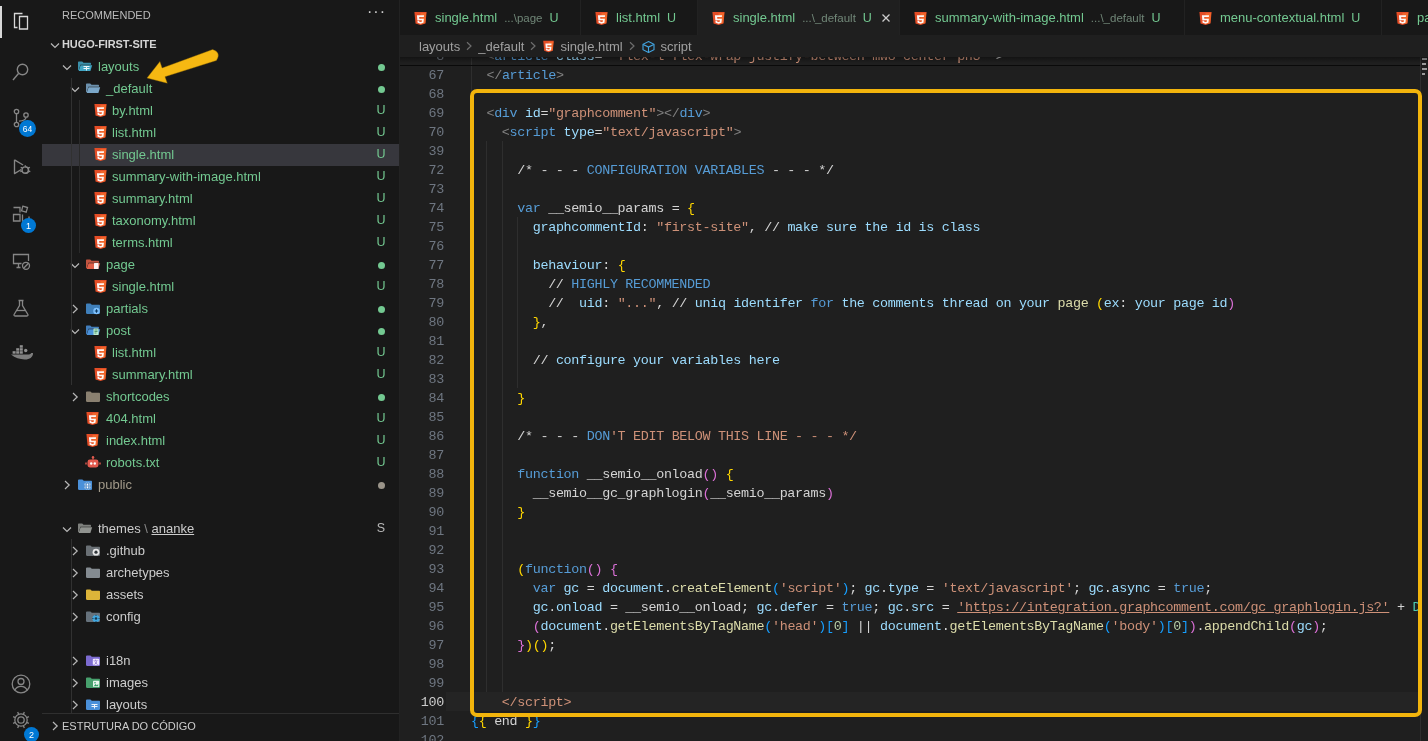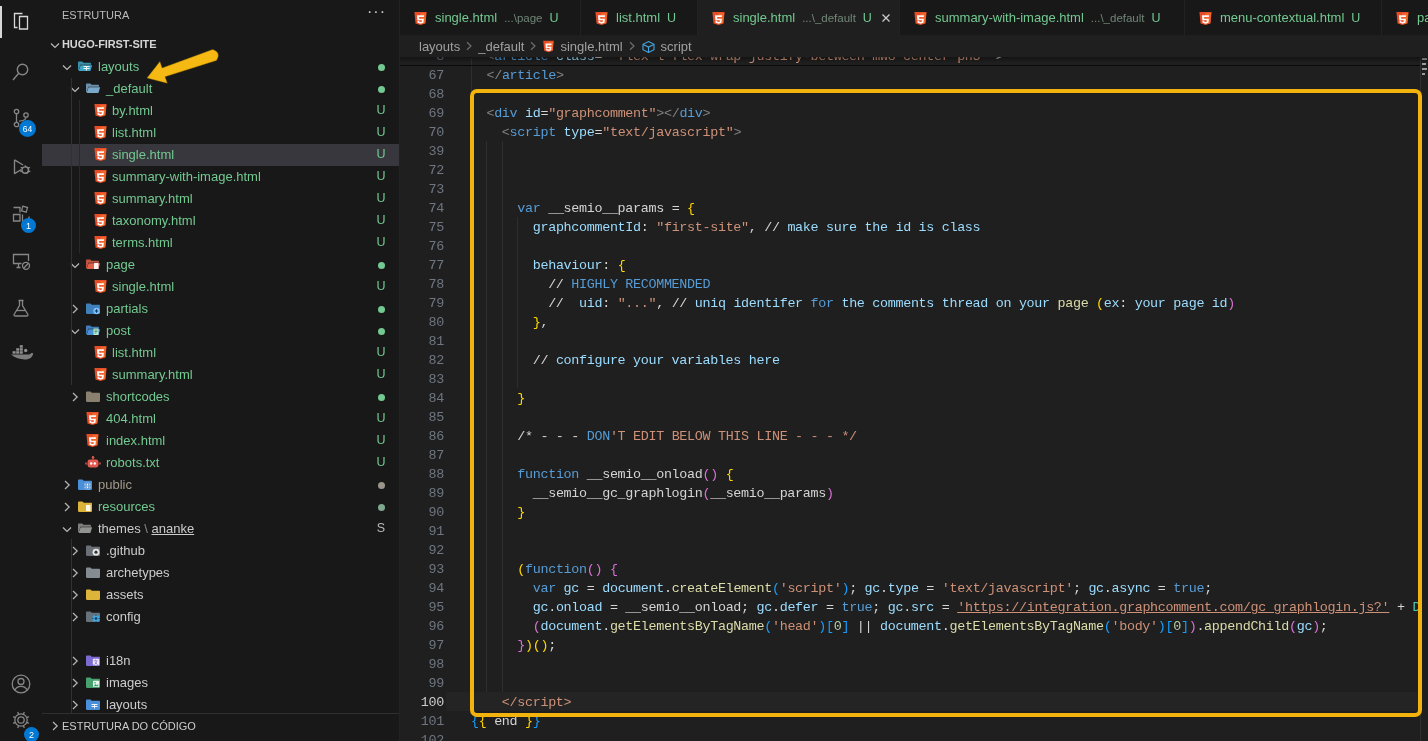--- a/index.html
+++ b/index.html
@@ -140,21 +140,21 @@
             <circle cx="12" cy="12" r="6.2"></circle>
           </g>
         </svg></div>
 <div id="active-ind"></div>
 <div class="badge" style="left:19px;top:120px;width:17px;height:17px;font-size:8.5px">64</div>
 <div class="badge" style="left:21px;top:218px;width:15px;height:15px">1</div>
 <div class="badge" style="left:24px;top:727px;width:15px;height:15px">2</div>
 </div>
 
 <div id="sidebar">
-<div id="sbhead">ESTRUTURA</div>
+<div id="sbhead">RECOMMENDED</div>
 <div id="sbdots">···</div>
 <div class="trow" style="top:34px">
         <span class="tw" style="left:6px"><svg width="14" height="14" viewBox="0 0 14 14" style="">
             <path d="M3 5.5l4 4 4-4" stroke="#b8b8b8" stroke-width="1.2" fill="none"></path>
           </svg></span>
         <span class="rootlbl">HUGO-FIRST-SITE</span>
       </div>
 <div class="trow" style="top:56px">
         <span class="tw" style="left:18px"><svg width="14" height="14" viewBox="0 0 14 14" style="">
             <path d="M3 5.5l4 4 4-4" stroke="#b8b8b8" stroke-width="1.2" fill="none"></path>
@@ -355,31 +355,20 @@
             <path d="M1 3.3c0-.5.4-.9 1-.9h3.4l1.4 1.4H14c.6 0 1 .4 1 .9v7.4c0 .5-.4.9-1 .9H2c-.6 0-1-.4-1-.9z" fill="#4a90d9"></path>
             <circle cx="10.5" cy="9" r="3.4" fill="#fff"></circle>
             <g stroke="#3d7fc4" stroke-width=".8" fill="none">
               <circle cx="10.5" cy="9" r="3"></circle>
               <ellipse cx="10.5" cy="9" rx="1.4" ry="3"></ellipse>
               <path d="M7.6 9h5.8"></path>
             </g>
           </svg></span>
         <span class="tlbl" style="left:56px;color:#a29a8a">public</span>
         <span class="dt" style="background:#9a9489"></span>
-      </div>
-<div class="trow" style="top:496px">
-        <span class="tw" style="left:18px"><svg width="14" height="14" viewBox="0 0 14 14" style="">
-            <path d="M5 3l4.2 4-4.2 4" stroke="#b8b8b8" stroke-width="1.2" fill="none"></path>
-          </svg></span>
-        <span class="ti" style="left:35px"><svg width="16" height="15" viewBox="0 0 16 15" style="">
-            <path d="M1 3.3c0-.5.4-.9 1-.9h3.4l1.4 1.4H14c.6 0 1 .4 1 .9v7.4c0 .5-.4.9-1 .9H2c-.6 0-1-.4-1-.9z" fill="#dcb439"></path>
-            <rect x="9" y="6" width="4.5" height="6" rx=".5" fill="#fff" opacity=".92"></rect>
-          </svg></span>
-        <span class="tlbl" style="left:56px;color:#73c991">resources</span>
-        <span class="dt" style="background:#7fa88f"></span>
       </div>
 <div class="trow" style="top:518px">
         <span class="tw" style="left:18px"><svg width="14" height="14" viewBox="0 0 14 14" style="">
             <path d="M3 5.5l4 4 4-4" stroke="#b8b8b8" stroke-width="1.2" fill="none"></path>
           </svg></span>
         <span class="ti" style="left:35px"><svg width="16" height="15" viewBox="0 0 16 15" style="">
             <path d="M1 3.5c0-.6.4-1 1-1h3.2l1.3 1.3H13c.6 0 1 .4 1 1v1H3.4L1.8 11H1z" fill="#90938f" opacity=".85"></path>
             <path d="M3.6 6.2h11.6L13.4 12H1.6z" fill="#90938f"></path>
           </svg></span>
         <span class="tlbl" style="left:56px;color:#cccccc">themes<span style="color:#8a8a8a"> \ </span><span style="text-decoration:underline">ananke</span></span>
@@ -600,20 +589,21 @@
         <div class="cl" style="top:-10.0px"><i style="color:#808080;">  &lt;</i><i style="color:#569cd6;">article </i><i style="color:#9cdcfe;">class</i><i style="color:#d4d4d4;">= </i><i style="color:#ce9178;">'flex-l flex-wrap justify-between mw8 center ph3'</i><i style="color:#d4d4d4;"> &gt;</i></div>
 <div class="ln" style="top:9.0px">67</div>
         <div class="cl" style="top:9.0px"><i style="color:#808080;">  &lt;/</i><i style="color:#569cd6;">article</i><i style="color:#808080;">&gt;</i></div>
 <div class="ln" style="top:28.0px">68</div>
 <div class="ln" style="top:47.0px">69</div>
         <div class="cl" style="top:47.0px"><i style="color:#808080;">  &lt;</i><i style="color:#569cd6;">div </i><i style="color:#9cdcfe;">id</i><i style="color:#d4d4d4;">=</i><i style="color:#ce9178;">"graphcomment"</i><i style="color:#808080;">&gt;</i><i style="color:#808080;">&lt;/</i><i style="color:#569cd6;">div</i><i style="color:#808080;">&gt;</i></div>
 <div class="ln" style="top:66.0px">70</div>
         <div class="cl" style="top:66.0px"><i style="color:#808080;">    &lt;</i><i style="color:#569cd6;">script </i><i style="color:#9cdcfe;">type</i><i style="color:#d4d4d4;">=</i><i style="color:#ce9178;">"text/javascript"</i><i style="color:#808080;">&gt;</i></div>
 <div class="ln" style="top:85.0px">39</div>
 <div class="ln" style="top:104.0px">72</div>
+        <div class="cl" style="top:104.0px"><i style="color:#d4d4d4;">      /* - - - </i><i style="color:#569cd6;">CONFIGURATION VARIABLES</i><i style="color:#d4d4d4;"> - - - */</i></div>
 <div class="ln" style="top:123.0px">73</div>
 <div class="ln" style="top:142.0px">74</div>
         <div class="cl" style="top:142.0px"><i style="color:#d4d4d4;">      </i><i style="color:#569cd6;">var </i><i style="color:#d4d4d4;">__semio__params</i><i style="color:#d4d4d4;"> = </i><i style="color:#ffd700;">{</i></div>
 <div class="ln" style="top:161.0px">75</div>
         <div class="cl" style="top:161.0px"><i style="color:#d4d4d4;">        </i><i style="color:#9cdcfe;">graphcommentId</i><i style="color:#d4d4d4;">: </i><i style="color:#ce9178;">"first-site"</i><i style="color:#d4d4d4;">, // </i><i style="color:#9cdcfe;">make sure the id is class</i></div>
 <div class="ln" style="top:180.0px">76</div>
 <div class="ln" style="top:199.0px">77</div>
         <div class="cl" style="top:199.0px"><i style="color:#d4d4d4;">        </i><i style="color:#9cdcfe;">behaviour</i><i style="color:#d4d4d4;">: </i><i style="color:#ffd700;">{</i></div>
 <div class="ln" style="top:218.0px">78</div>
         <div class="cl" style="top:218.0px"><i style="color:#d4d4d4;">          // </i><i style="color:#569cd6;">HIGHLY RECOMMENDED</i></div>

